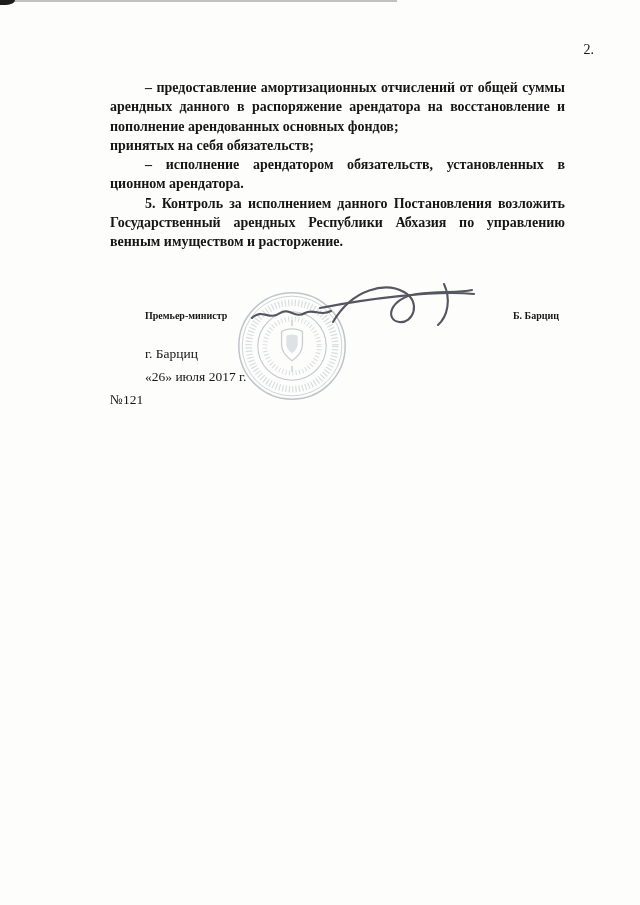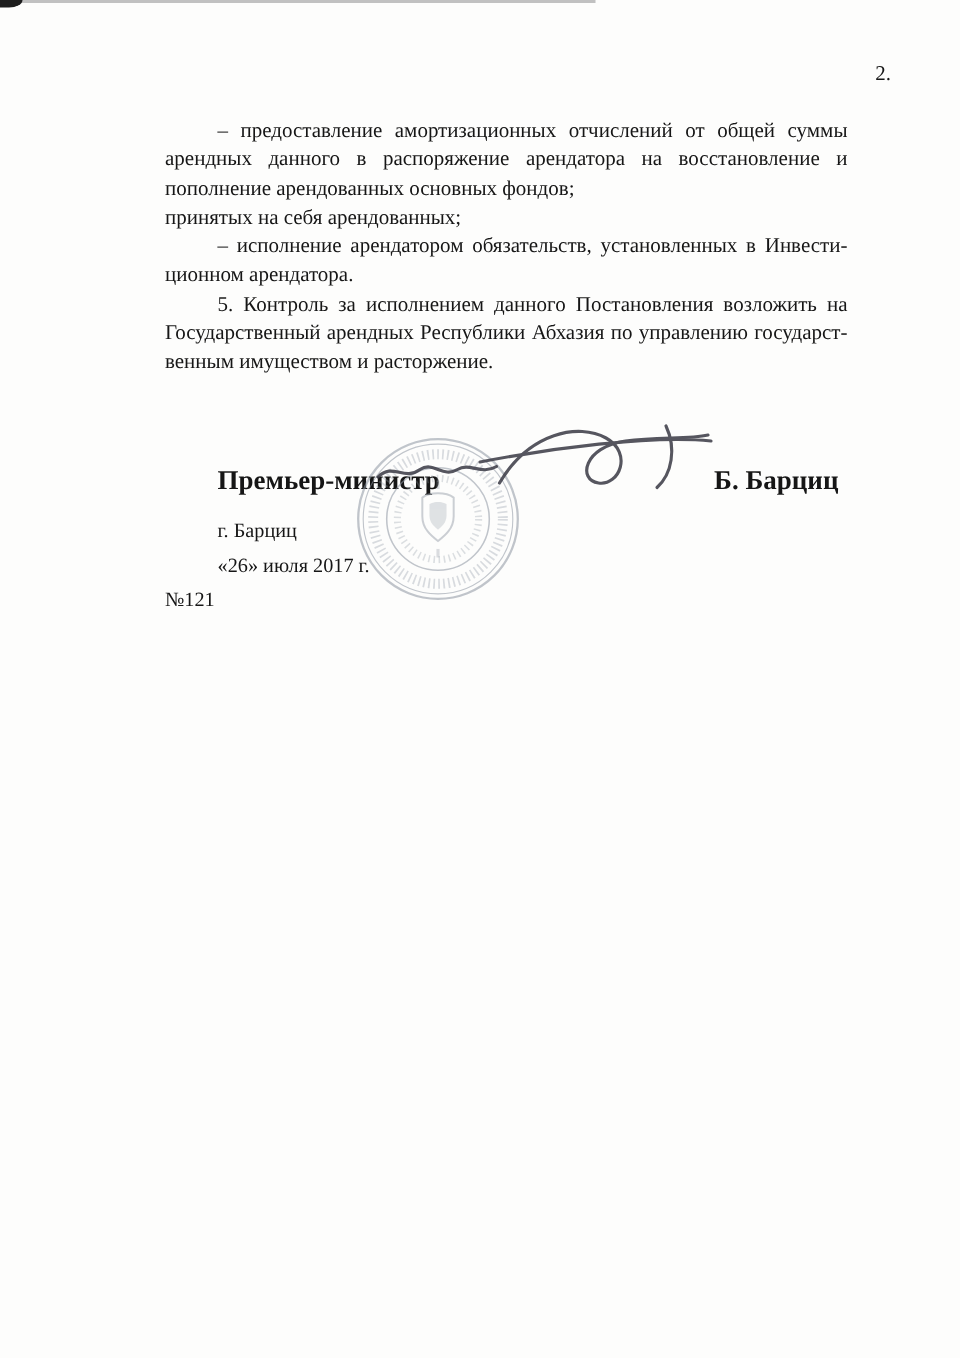--- a/index.html
+++ b/index.html
@@ -38,37 +38,38 @@
     right: 46px;
     font-size: 14px;
   }
   .body-text {
     position: absolute;
     left: 110px;
     top: 78px;
     width: 455px;
     font-size: 14px;
     line-height: 19.3px;
+    font-weight: bold;
   }
   .para { margin: 0; }
   .line {
     text-align: justify;
     height: 19.3px;
     overflow: hidden;
   }
   .line.fill { text-align-last: justify; }
   .line.first { text-indent: 35px; }
   .signature-row {
     position: absolute;
     left: 110px;
     top: 310px;
     width: 455px;
     display: flex;
     justify-content: space-between;
-    font-size: 18px;
+    font-size: 10px;
     font-weight: bold;
   }
   .signature-row .sig-title { margin-left: 35px; }
   .signature-row .sig-name { margin-right: 6px; text-align: right; }
   .doc-details {
     position: absolute;
     left: 110px;
     top: 344px;
     width: 300px;
     font-size: 13.5px;
@@ -105,21 +106,21 @@
 
   <div class="page-number">2.</div>
 
   <div class="body-text">
       <div class="para">
         <div class="line first fill">– предоставление амортизационных отчислений от общей суммы</div>
         <div class="line fill">арендных данного в распоряжение арендатора на восстановление и</div>
         <div class="line">пополнение арендованных основных фондов;</div>
       </div>
       <div class="para">
-        <div class="line">принятых на себя арендованных;</div>
+        <div class="line">принятых на себя обязательств;</div>
       </div>
       <div class="para">
         <div class="line first fill">– исполнение арендатором обязательств, установленных в Инвести-</div>
         <div class="line">ционном арендатора.</div>
       </div>
       <div class="para">
         <div class="line first fill">5. Контроль за исполнением данного Постановления возложить на</div>
         <div class="line fill">Государственный арендных Республики Абхазия по управлению государст-</div>
         <div class="line">венным имуществом и расторжение.</div>
       </div>

